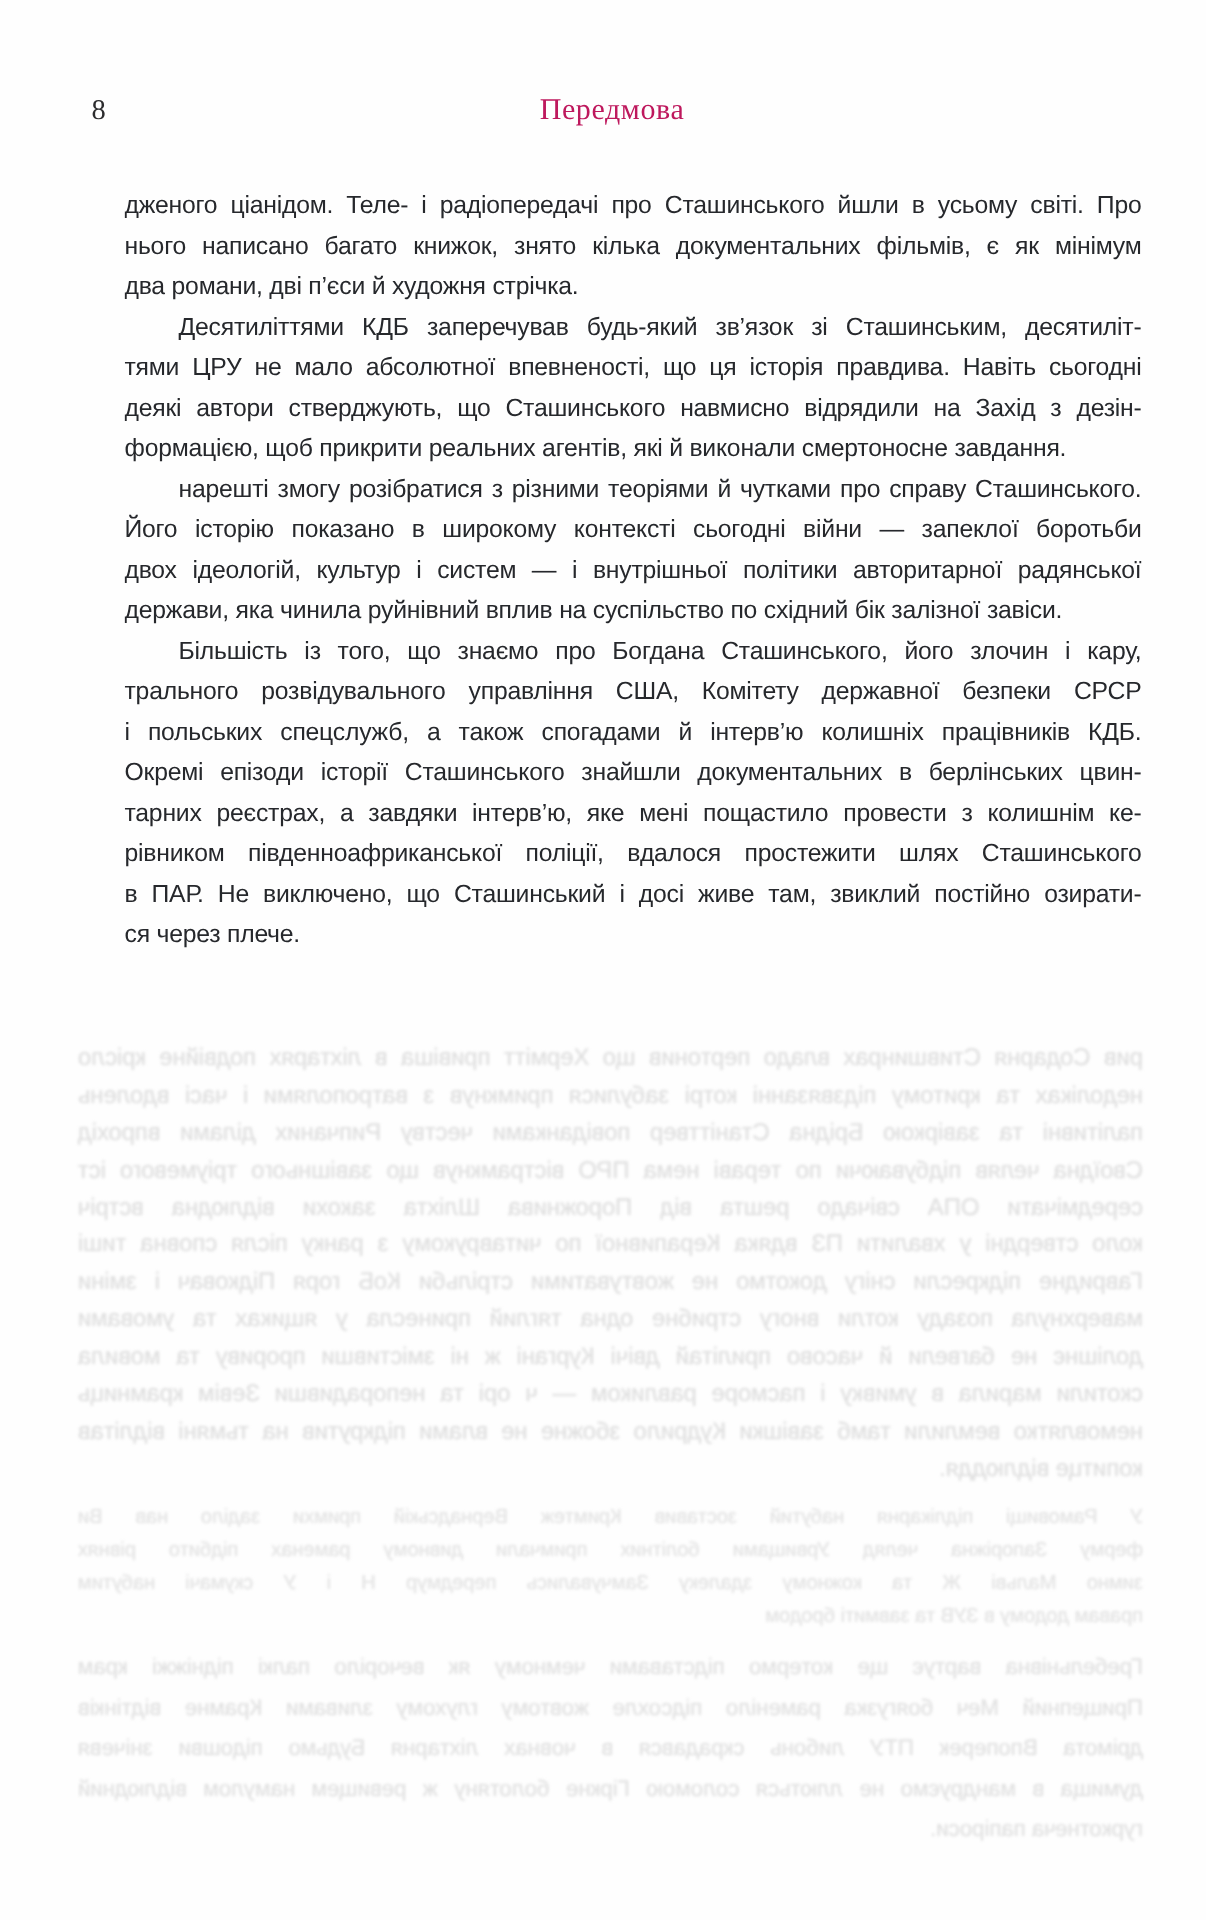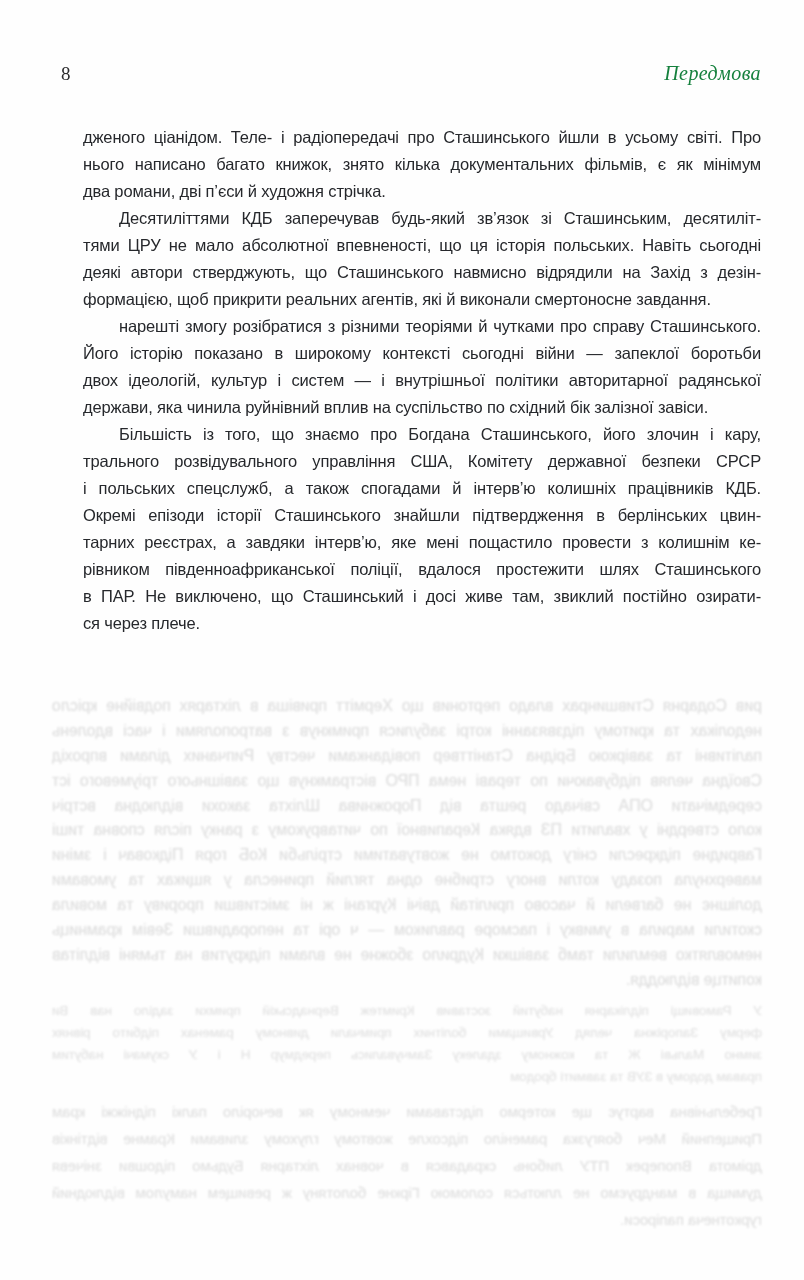--- a/index.html
+++ b/index.html
@@ -23,26 +23,25 @@
     top: 63px;
     font-family: "Liberation Serif", serif;
     font-size: 19px;
     color: #2c2c2e;
   }
   .running-head {
     position: absolute;
     left: 55px;
     top: 62px;
     width: 706px;
-    text-align: right;
+    text-align: center;
     font-family: "Liberation Serif", serif;
-    font-style: italic;
     font-size: 20px;
     letter-spacing: 0.4px;
-    color: #15803d;
+    color: #be185d;
   }
 
   
   .body-text {
     position: absolute;
     left: 55px;
     top: 124px;
     width: 706px;
     z-index: 2;
     font-size: 16.5px;
@@ -135,35 +134,35 @@
     </div>
 
   <div class="body-text">
       <div class="para">
         <div class="line">дженого ціанідом. Теле- і радіопередачі про Сташинського йшли в усьому світі. Про</div>
         <div class="line">нього написано багато книжок, знято кілька документальних фільмів, є як мінімум</div>
         <div class="line last">два романи, дві п’єси й художня стрічка.</div>
       </div>
       <div class="para indent">
         <div class="line">Десятиліттями КДБ заперечував будь-який зв’язок зі Сташинським, десятиліт-</div>
-        <div class="line">тями ЦРУ не мало абсолютної впевненості, що ця історія польських. Навіть сьогодні</div>
+        <div class="line">тями ЦРУ не мало абсолютної впевненості, що ця історія правдива. Навіть сьогодні</div>
         <div class="line">деякі автори стверджують, що Сташинського навмисно відрядили на Захід з дезін-</div>
         <div class="line last">формацією, щоб прикрити реальних агентів, які й виконали смертоносне завдання.</div>
       </div>
       <div class="para indent">
         <div class="line">нарешті змогу розібратися з різними теоріями й чутками про справу Сташинського.</div>
         <div class="line">Його історію показано в широкому контексті сьогодні війни — запеклої боротьби</div>
         <div class="line">двох ідеологій, культур і систем — і внутрішньої політики авторитарної радянської</div>
         <div class="line last">держави, яка чинила руйнівний вплив на суспільство по східний бік залізної завіси.</div>
       </div>
       <div class="para indent">
         <div class="line">Більшість із того, що знаємо про Богдана Сташинського, його злочин і кару,</div>
         <div class="line">трального розвідувального управління США, Комітету державної безпеки СРСР</div>
         <div class="line">і польських спецслужб, а також спогадами й інтерв’ю колишніх працівників КДБ.</div>
-        <div class="line">Окремі епізоди історії Сташинського знайшли підтвердження в берлінських цвин-</div>
+        <div class="line">Окремі епізоди історії Сташинського знайшли документальних в берлінських цвин-</div>
         <div class="line">тарних реєстрах, а завдяки інтерв’ю, яке мені пощастило провести з колишнім ке-</div>
         <div class="line">рівником південноафриканської поліції, вдалося простежити шлях Сташинського</div>
         <div class="line">в ПАР. Не виключено, що Сташинський і досі живе там, звиклий постійно озирати-</div>
         <div class="line last">ся через плече.</div>
       </div>
     </div>
 
 </div>
 
 </body></html>

